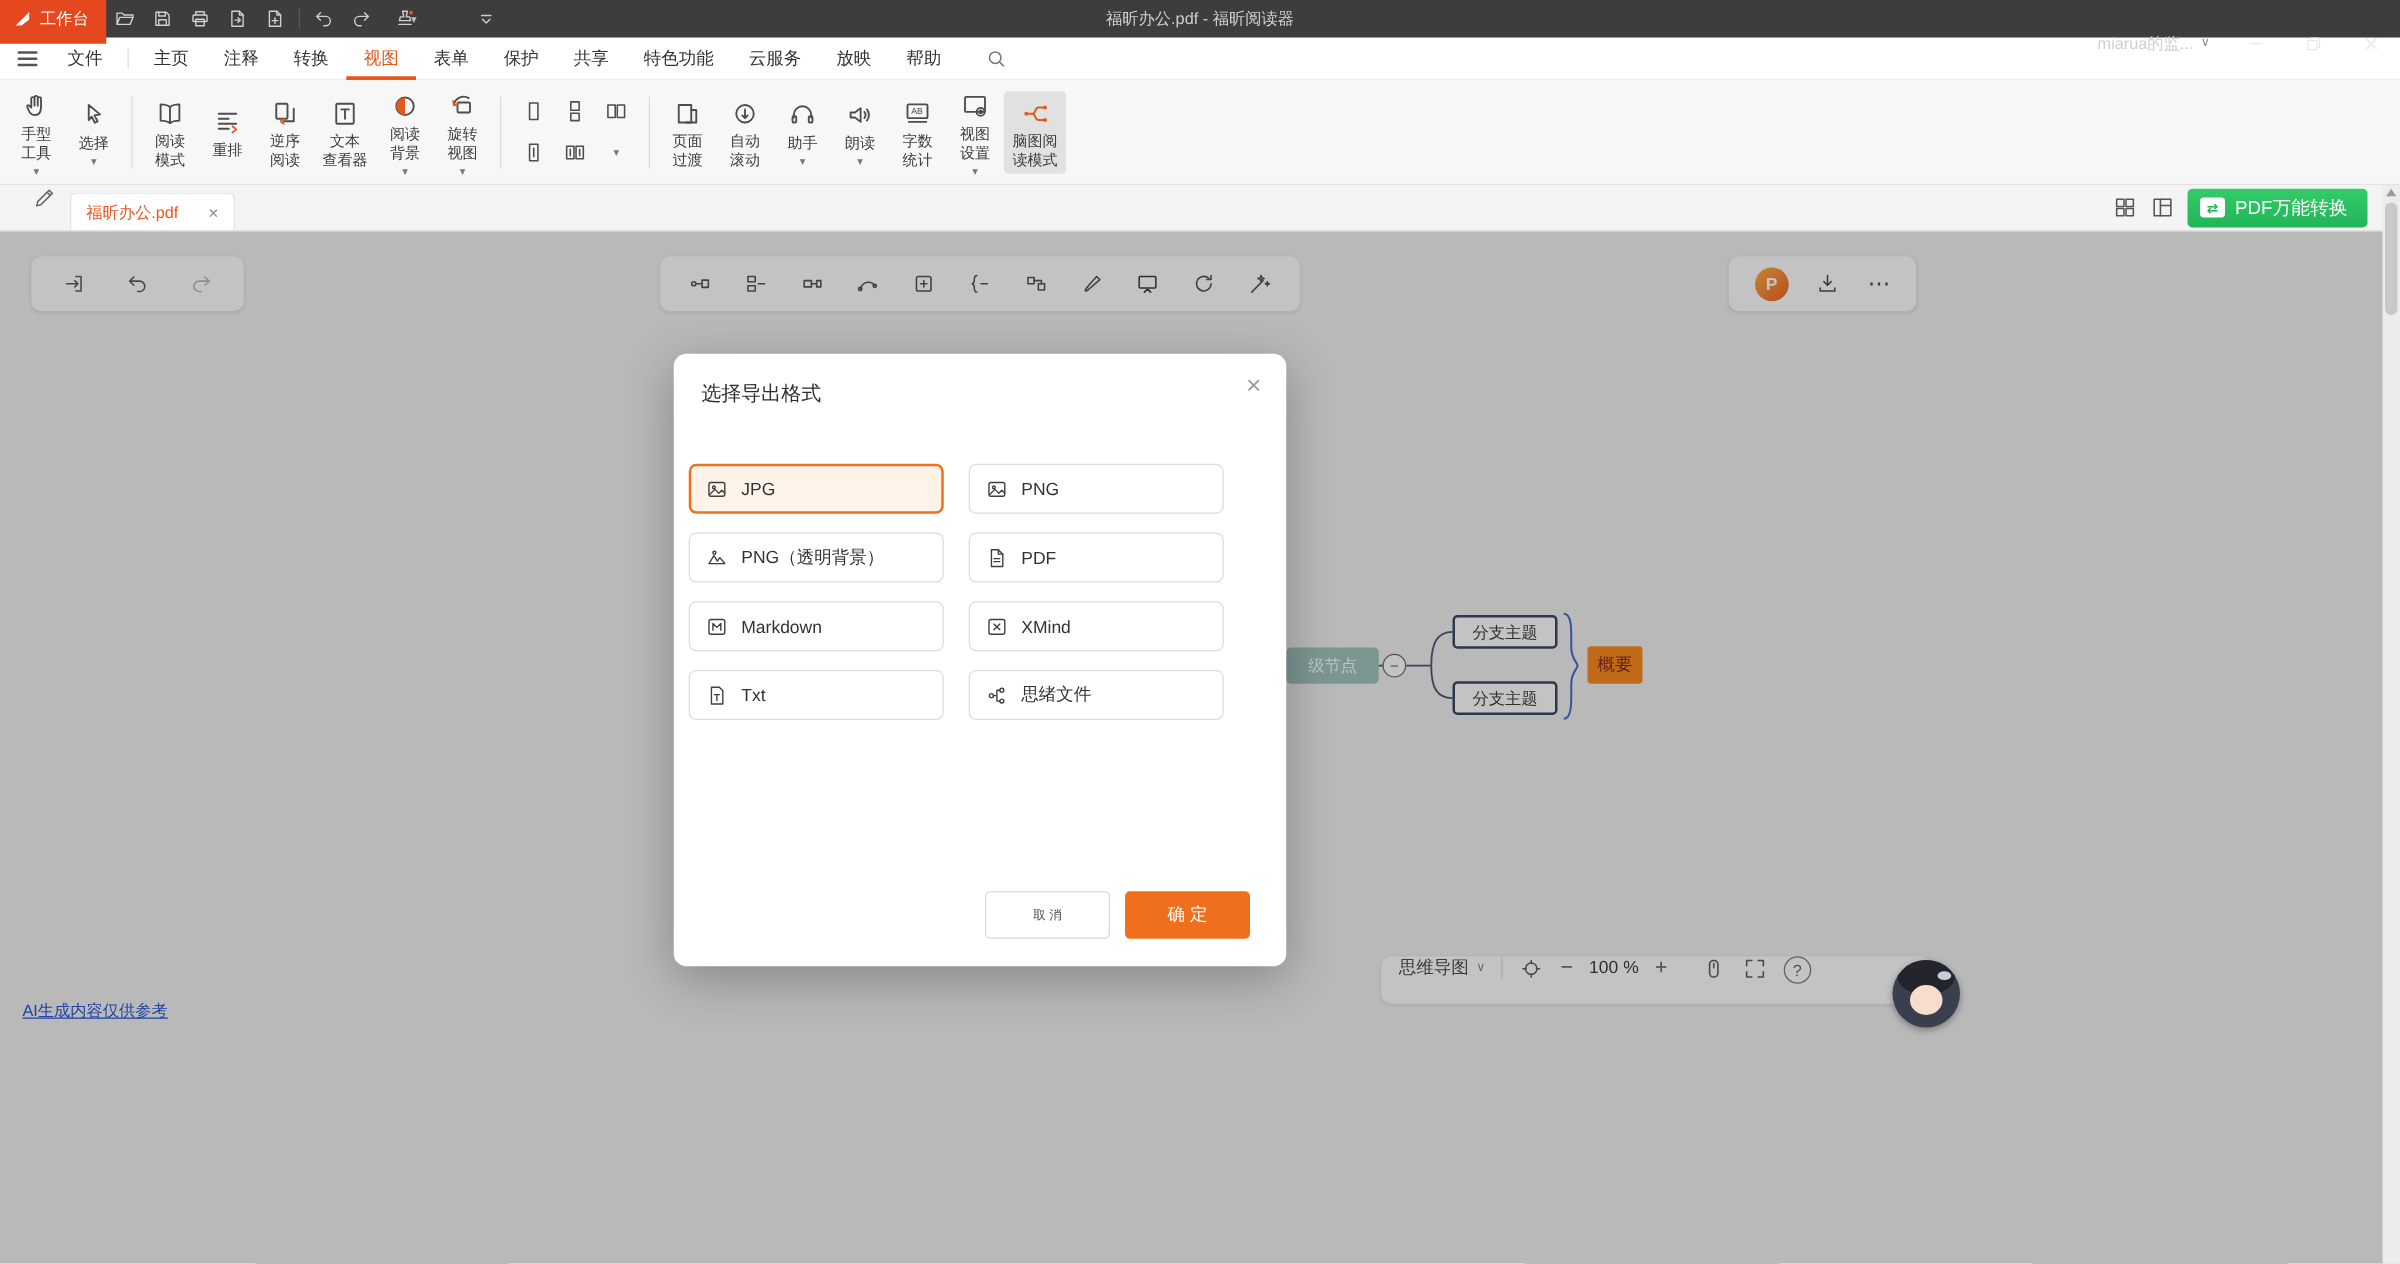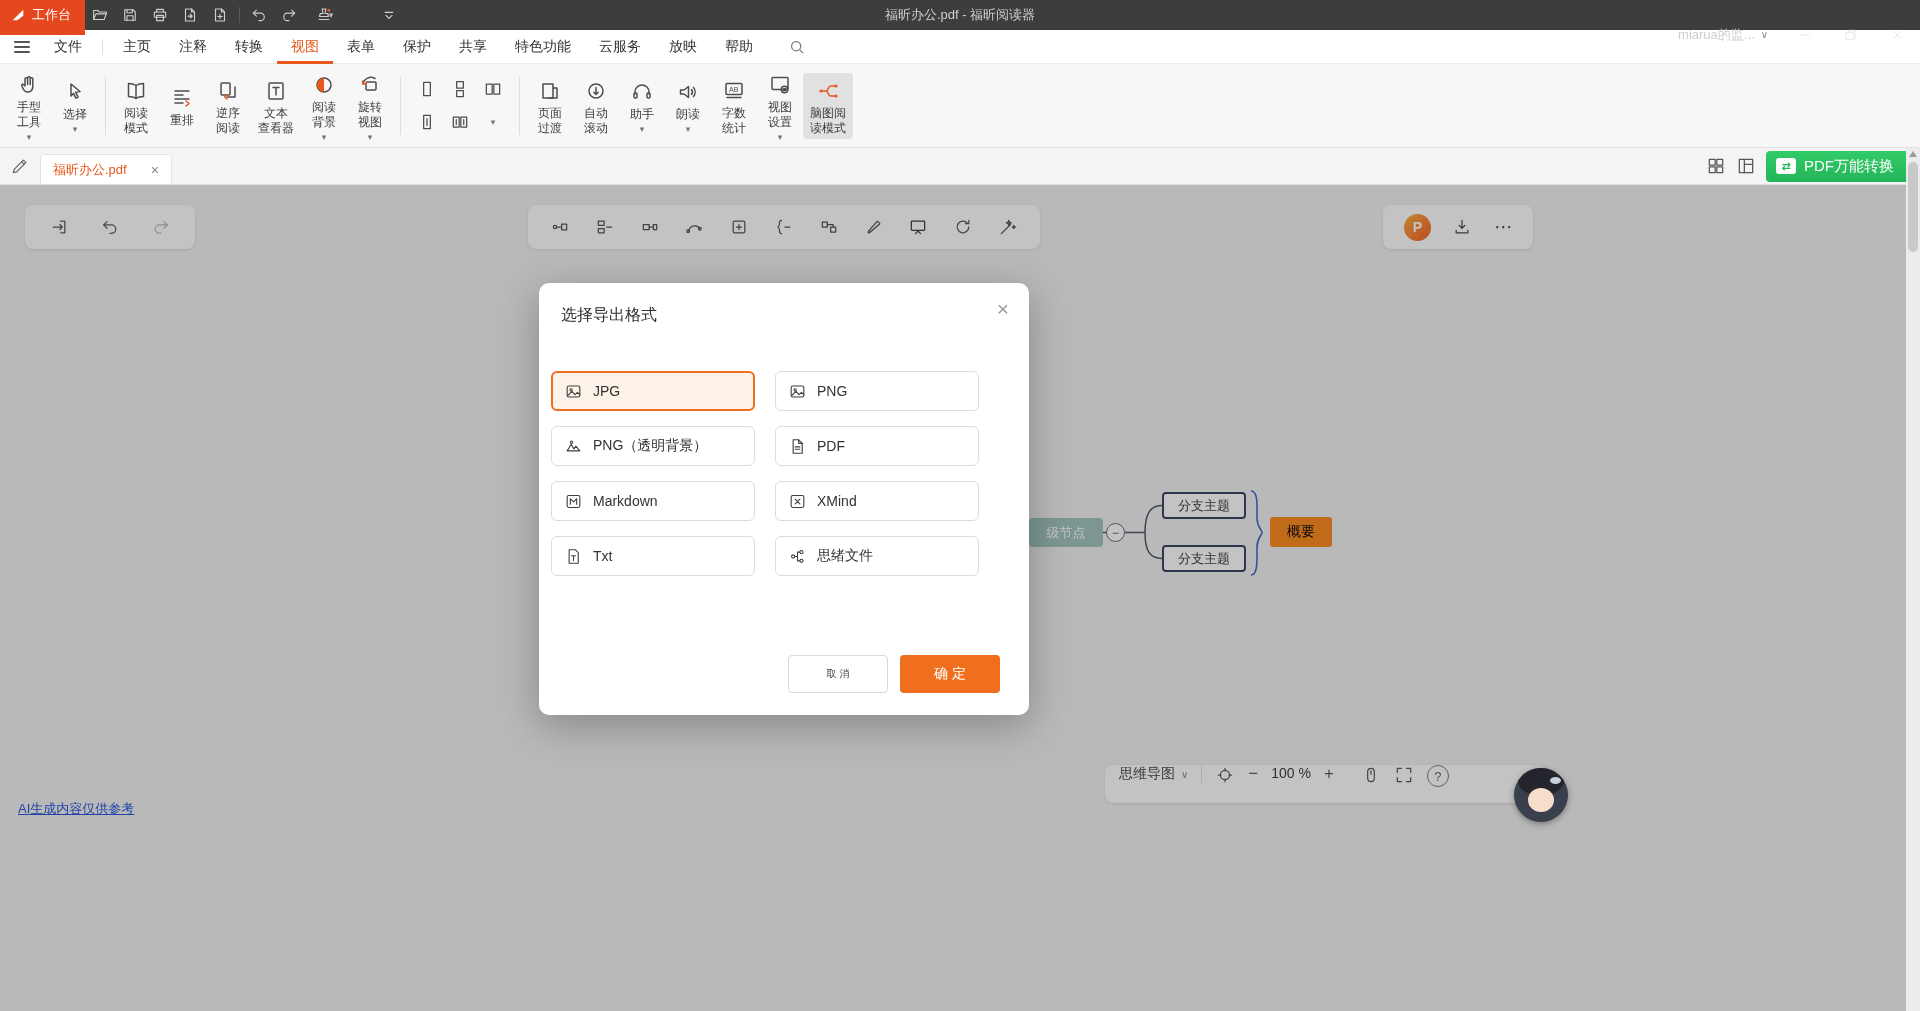--- a/index.html
+++ b/index.html
@@ -44,21 +44,21 @@
     color:#3c3c3c; text-align:center; line-height:1.25; }
   .rbtn .lbl { white-space:pre-line; }
   .rbtn.active { background:#e1e1e1; }
   .rcaret { font-size:9px; color:#777; line-height:1; }
   .rsep { width:1px; height:58px; background:#ddd; margin:0 7px; align-self:center; }
   .pagemodes { display:grid; grid-template-columns:repeat(3,30px); grid-auto-rows:30px; gap:3px; padding:0 4px; align-items:center; justify-items:center; }
   .pm-cell { width:28px; height:28px; display:flex; align-items:center; justify-content:center; border-radius:3px; }
 
   
   .tabbar { height:37px; background:#f4f4f4; border-bottom:1px solid #e0e0e0;
-    display:flex; align-items:center; padding:0 10px; position:relative; }
+    display:flex; padding:0 26px; position:relative; }
   .doc-tab { margin-left:10px; height:30px; background:#fff; border:1px solid #e3e3e3; border-bottom:none;
     border-radius:5px 5px 0 0; display:flex; align-items:center; gap:24px; padding:0 12px; align-self:flex-end; }
   .doc-tab .tlabel { color:#e8571c; font-size:13px; }
   .doc-tab .tclose { color:#8a8a8a; font-size:14px; }
   .tab-right { margin-left:auto; display:flex; align-items:center; gap:10px; }
   .convert-btn { height:31px; background:linear-gradient(180deg,#33cb68,#22b558); border-radius:4px;
     color:#fff; font-size:15px; display:flex; align-items:center; gap:8px; padding:0 16px 0 10px; }
   .convert-ic { width:20px; height:16px; background:#fff; border-radius:3px; color:#1db954;
     font-size:11px; display:flex; align-items:center; justify-content:center; font-weight:bold; }
 
@@ -71,21 +71,21 @@
   .badge { width:27px; height:27px; border-radius:50%; background:linear-gradient(135deg,#ffab3a,#f25a1d);
     color:#fff; font-weight:bold; font-size:14px; display:flex; align-items:center; justify-content:center; }
   .disabled-ic { stroke:#b8b8b8 !important; }
 
   .mindmap { position:absolute; left:1000px; top:300px; width:350px; height:100px; z-index:1; }
   .mm-lines { position:absolute; left:0; top:0; }
   .mm-node { position:absolute; display:flex; align-items:center; justify-content:center; font-size:13px; }
   .node-level { left:29px; top:33px; width:74px; height:29px; background:#9dc3bc; color:#fff; border-radius:4px; }
   .node-branch1 { left:162px; top:7px; width:84px; height:27px; background:#fff; border:2px solid #2f3e5c; border-radius:4px; color:#333; }
   .node-branch2 { left:162px; top:60px; width:84px; height:27px; background:#fff; border:2px solid #2f3e5c; border-radius:4px; color:#333; }
-  .node-summary { left:270px; top:32px; width:62px; height:30px; background:#fa8516; color:#000000; border-radius:3px; font-size:14px; }
+  .node-summary { left:270px; top:32px; width:44px; height:30px; background:#fa8516; color:#7f1d1d; border-radius:3px; font-size:14px; }
   .mm-collapse { position:absolute; left:106px; top:38px; width:19px; height:19px; border-radius:50%;
     background:#fff; border:1.5px solid #666; display:flex; align-items:center; justify-content:center;
     font-size:12px; color:#555; line-height:1; }
 
   .statusbar { left:1105px; top:580px; width:440px; height:38px; display:flex; align-items:flex-start; gap:13px; padding:0 14px; font-size:14px; color:#444; }
   .sb-sep { width:1px; height:18px; background:#e0e0e0; }
   .sb-zoom { font-size:14px; color:#333; }
   .sb-glyph { font-size:17px; color:#555; line-height:1; }
   .sb-mode { display:flex; align-items:center; gap:6px; }
   .sb-chev { font-size:10px; color:#888; }
@@ -100,21 +100,21 @@
 
   .overlay { position:absolute; inset:0; background:rgba(40,40,40,.28); z-index:5; }
 
   
   .scrollbar { position:absolute; right:0; top:148px; bottom:0; width:14px; background:#ececec; z-index:6; }
   .scroll-up { position:absolute; top:3px; left:3px; width:0; height:0;
     border-left:4px solid transparent; border-right:4px solid transparent; border-bottom:6px solid #9a9a9a; }
   .scroll-thumb { position:absolute; top:14px; left:2px; width:10px; height:90px; background:#c9c9c9; border-radius:5px; }
 
   
-  .modal { position:absolute; left:539px; top:98px; width:490px; height:432px; background:#fff;
+  .modal { position:absolute; left:539px; top:98px; width:490px; height:490px; background:#fff;
     border-radius:10px; z-index:10; box-shadow:0 10px 40px rgba(0,0,0,.28); }
   .modal-title { position:absolute; left:22px; top:22px; font-size:16px; color:#2f2f2f; }
   .modal-close { position:absolute; right:20px; top:15px; font-size:21px; color:#9b9b9b; line-height:1; }
   .fmt-grid { position:absolute; left:12px; top:88px; display:grid; grid-template-columns:204px 204px; gap:15px 20px; }
   .fmt { height:40px; border:1px solid #dcdcdc; border-radius:6px; background:#fff;
     display:flex; align-items:center; gap:10px; padding:0 12px; font-size:14px; color:#333; }
   .fmt.selected { border:2px solid #ef6f1e; background:#fdf3e9; padding:0 11px; }
   .dlg-actions { position:absolute; right:29px; bottom:22px; display:flex; gap:12px; }
   .btn-cancel { width:100px; height:38px; border:1px solid #d9d9d9; border-radius:4px; background:#fff;
     color:#444; font-size:10px; display:flex; align-items:center; justify-content:center; }

